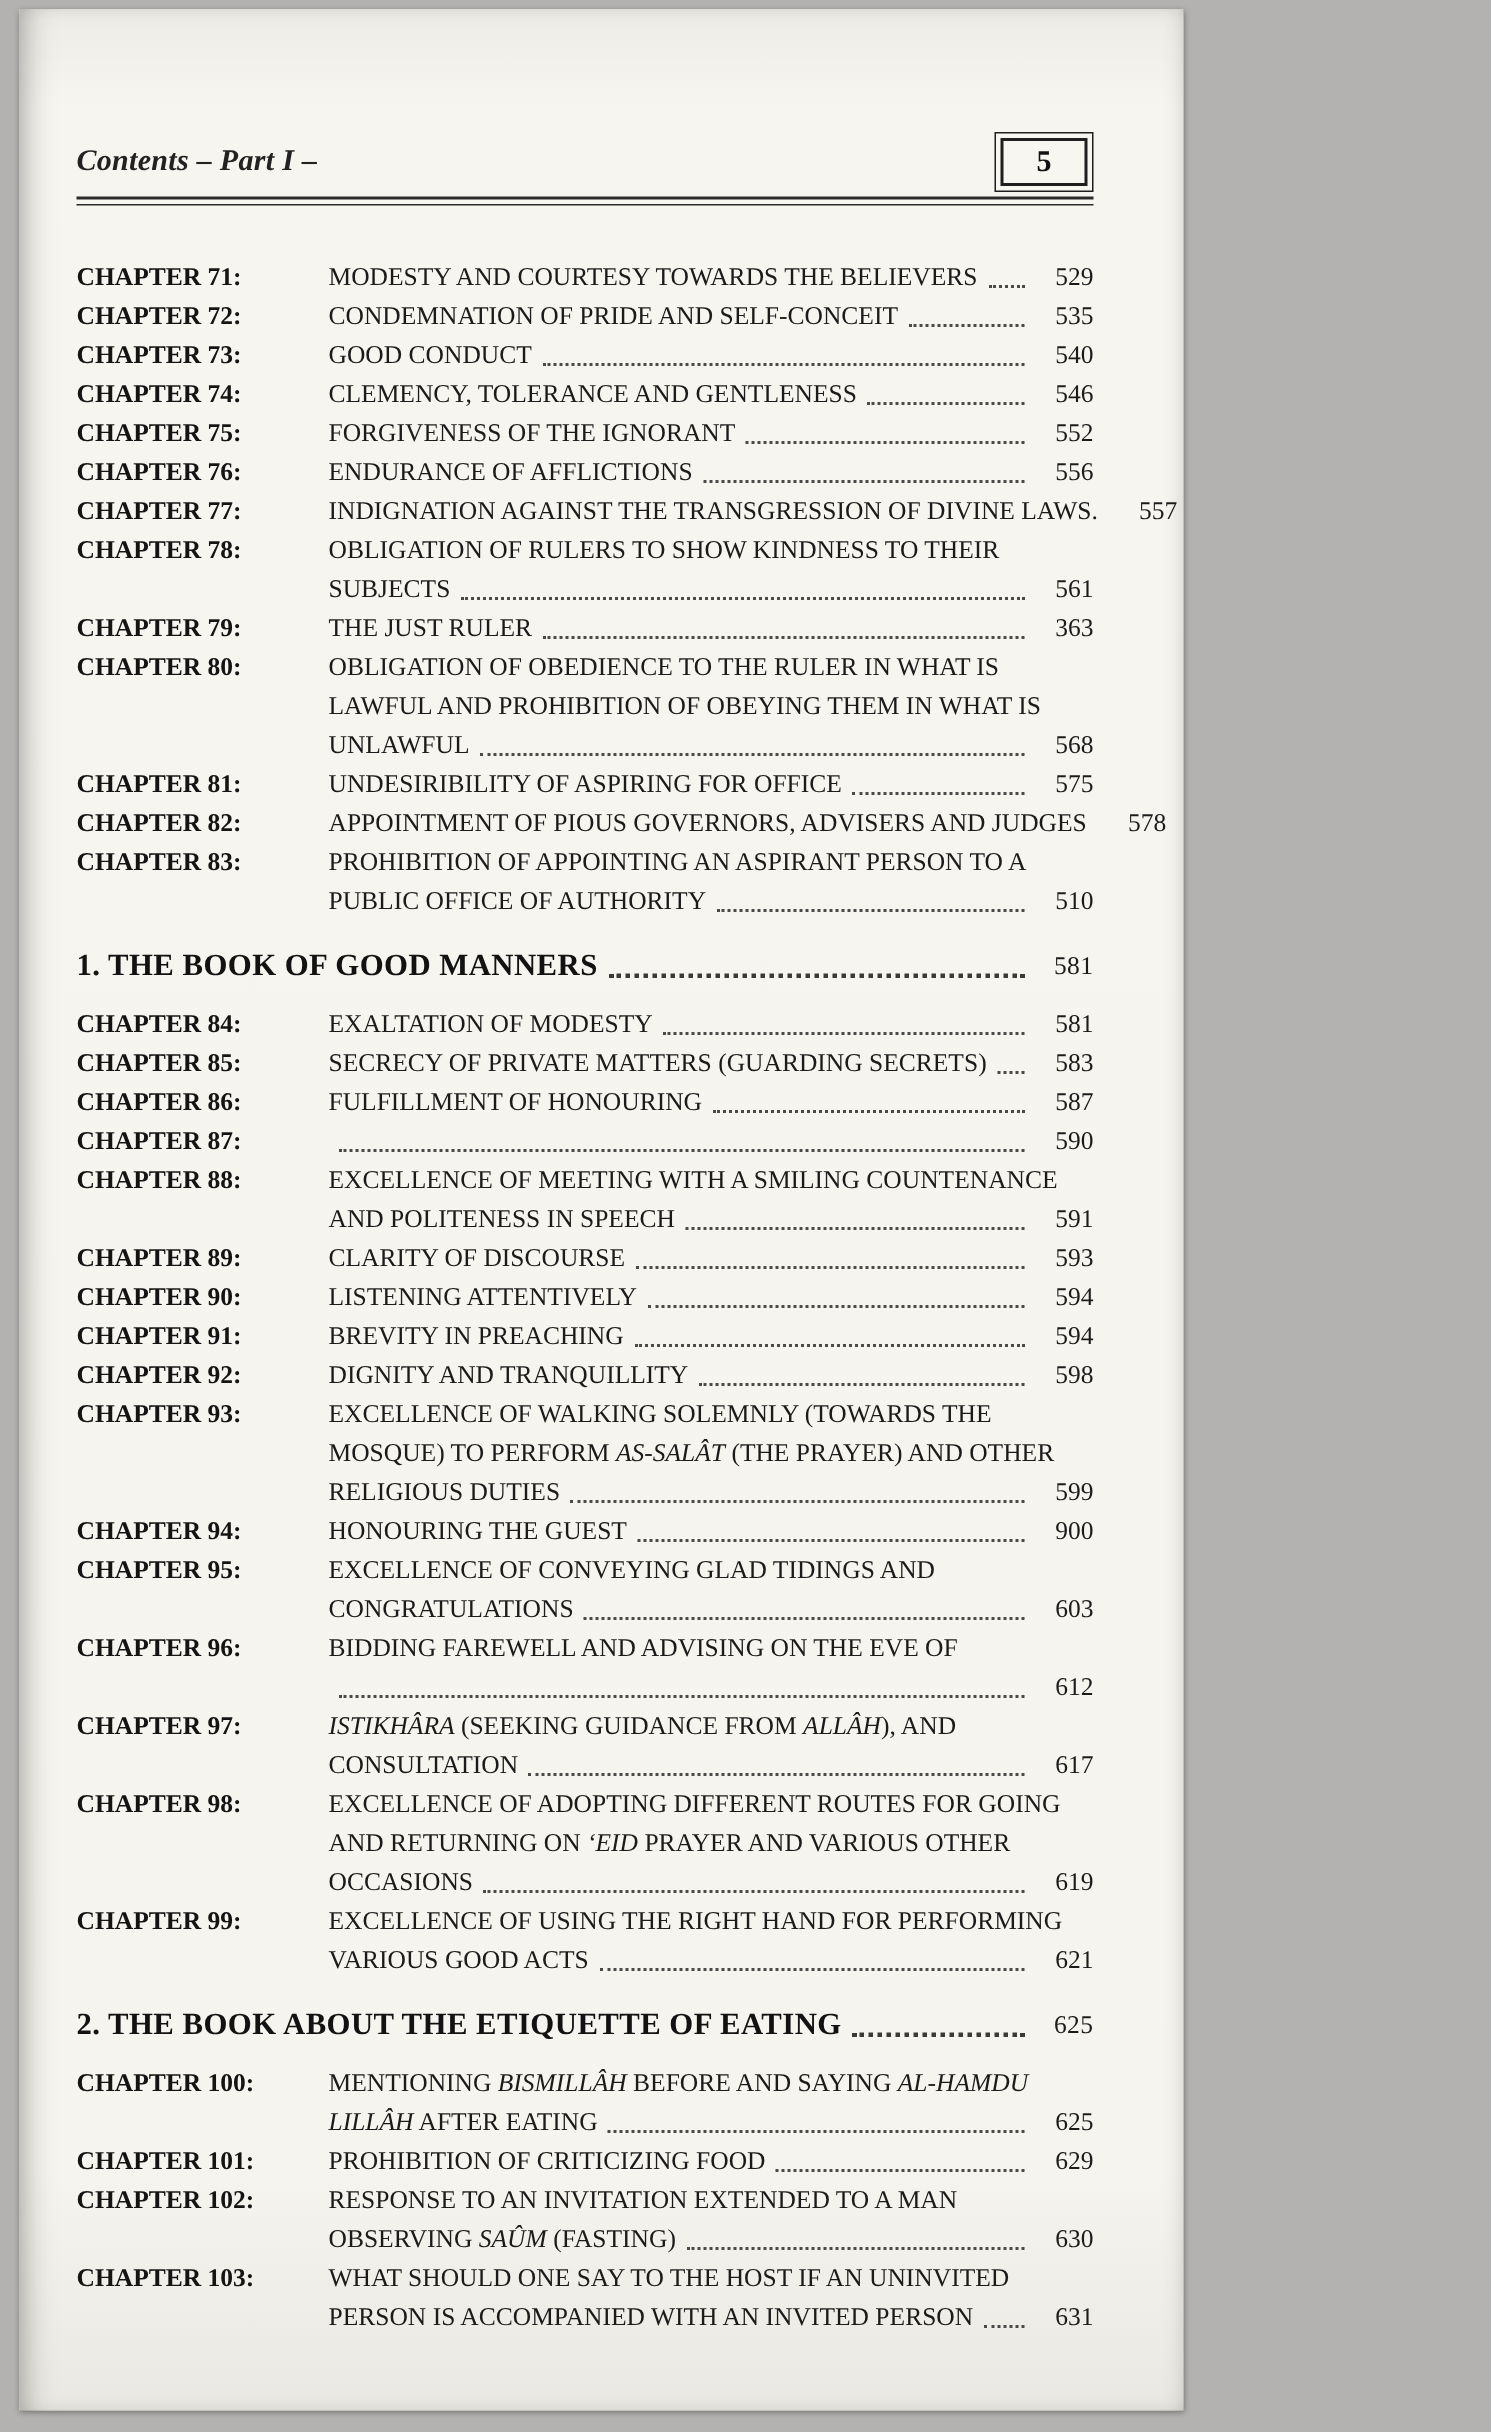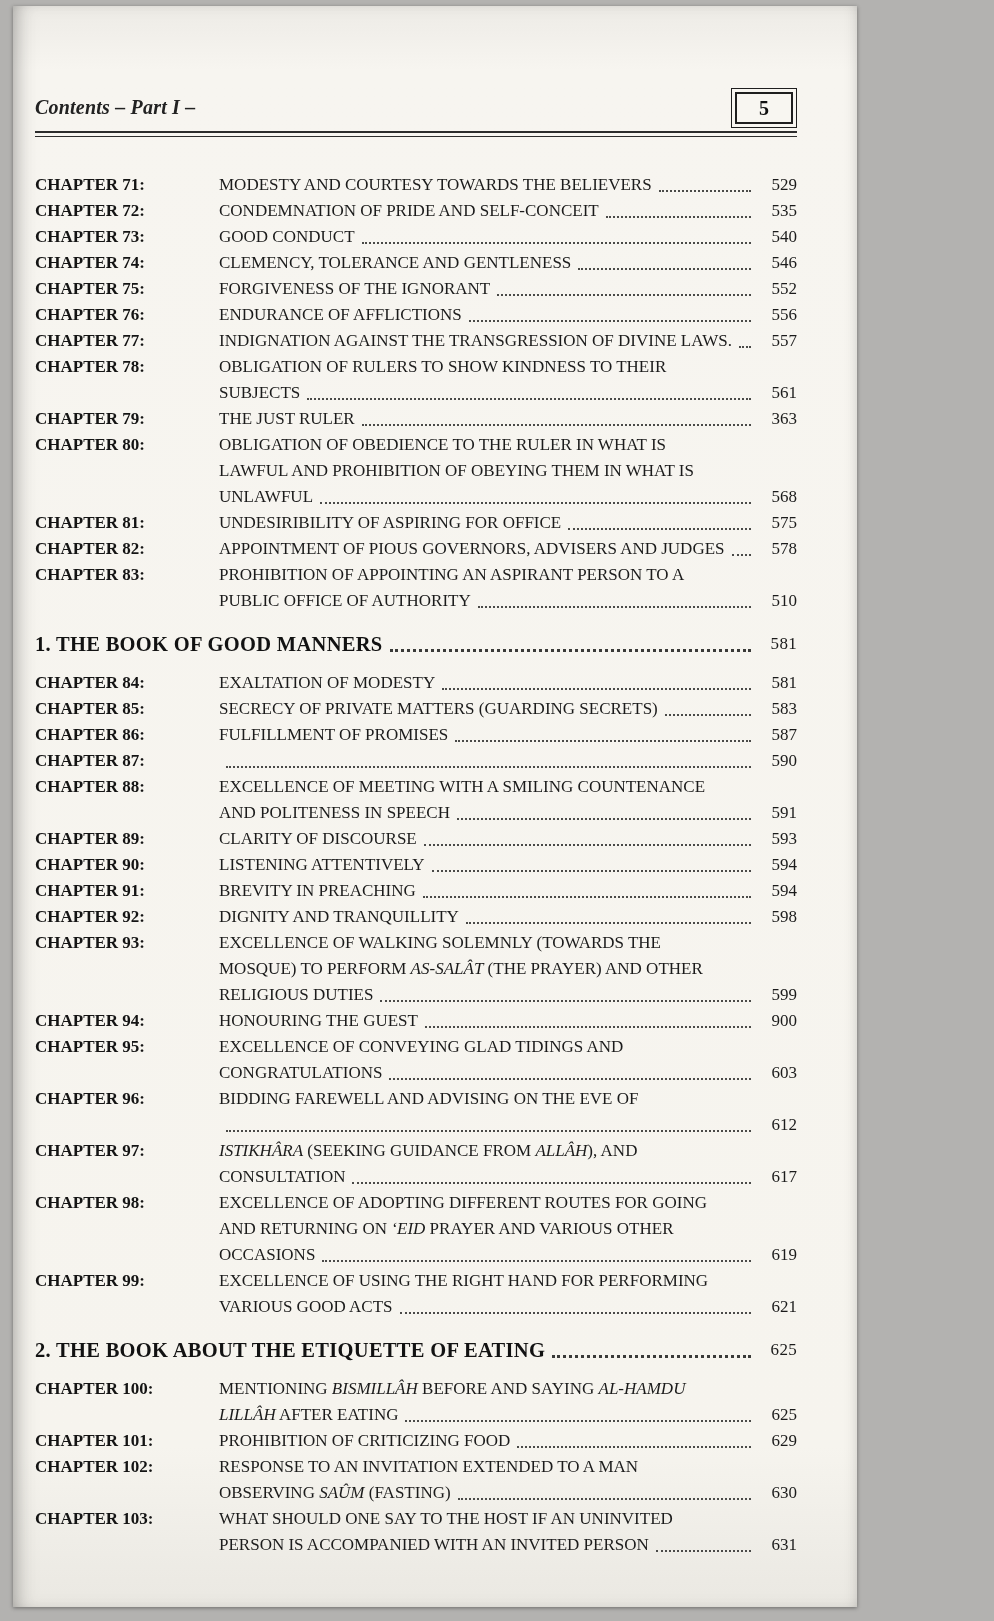--- a/index.html
+++ b/index.html
@@ -4,25 +4,25 @@
 <style>
   html,body{margin:0;padding:0;}
   body{
     width:994px;height:1621px;
     background:#b3b2b0;
     font-family:"Liberation Serif","DejaVu Serif",serif;
     overflow:hidden;
   }
   .scan-page{
     position:absolute;left:13px;top:6px;
-    width:844px;height:1601px;
+    width:776px;height:1601px;
     background:linear-gradient(180deg,#edebe6 0%,#f7f5f0 4%,#f6f4ee 90%,#eae8e2 100%);
     box-shadow:inset 14px 0 22px -14px rgba(60,60,60,.55), inset -8px 0 14px -10px rgba(80,80,80,.35), 0 1px 4px rgba(0,0,0,.4);
     box-sizing:border-box;
-    padding:84px 60px 0 22px;
+    padding:84px 60px 0 38px;
     color:#1b1b1b;
     font-family:Liberation Serif, serif;
   }
   
   .hdr{position:relative;height:64px;}
   .hdr-title{
     font-style:italic;font-weight:bold;font-size:20px;
     letter-spacing:.2px;color:#222;
     padding-top:6px;
   }
@@ -46,21 +46,21 @@
     box-sizing:border-box;
   }
   
   .toc{margin-top:18px;font-size:17px;line-height:26px;}
   .entry{display:flex;align-items:flex-start;}
   .entry .label{
     flex:0 0 168px;font-weight:bold;color:#141414;
     white-space:nowrap;
   }
   .entry .body{flex:1 1 auto;min-width:0;}
-  .line{white-space:nowrap;margin-left:16px;}
+  .line{white-space:nowrap;}
   .line.last{display:flex;align-items:baseline;white-space:nowrap;}
   .line .ttl{flex:0 1 auto;}
   .dots{
     flex:1 1 0;min-width:0;align-self:flex-end;
     border-bottom:2.4px dotted #4a4a48;
     margin:0 6px 6px 7px;height:0;
   }
   .pg{
     flex:0 0 auto;min-width:40px;text-align:right;color:#1b1b1b;
   }
@@ -242,21 +242,21 @@
             <span class="ttl"><span>SECRECY OF PRIVATE MATTERS (GUARDING SECRETS)</span></span>
             <span class="dots"></span>
             <span class="pg">583</span>
           </div>
         </div>
       </div>
       <div class="entry">
         <div class="label">CHAPTER 86:</div>
         <div class="body">
           <div class="line last">
-            <span class="ttl"><span>FULFILLMENT OF PROMISES</span></span>
+            <span class="ttl"><span>FULFILLMENT OF HONOURING</span></span>
             <span class="dots"></span>
             <span class="pg">587</span>
           </div>
         </div>
       </div>
       <div class="entry">
         <div class="label">CHAPTER 87:</div>
         <div class="body">
           <div class="line last">
             <span class="dots"></span>

